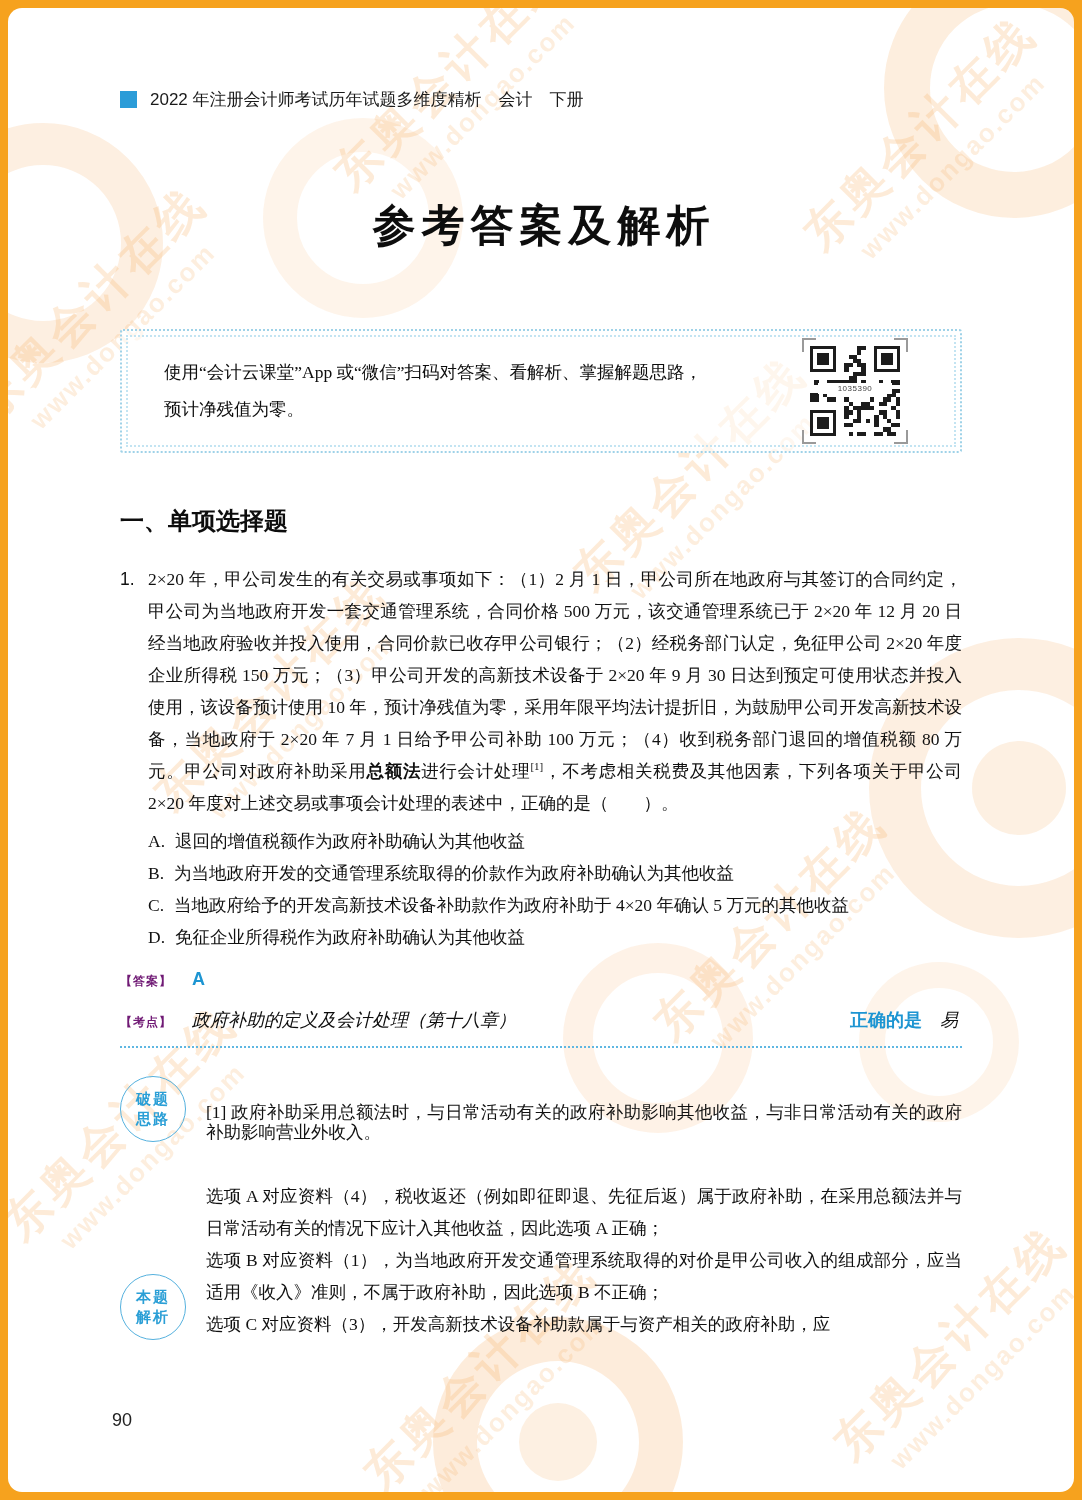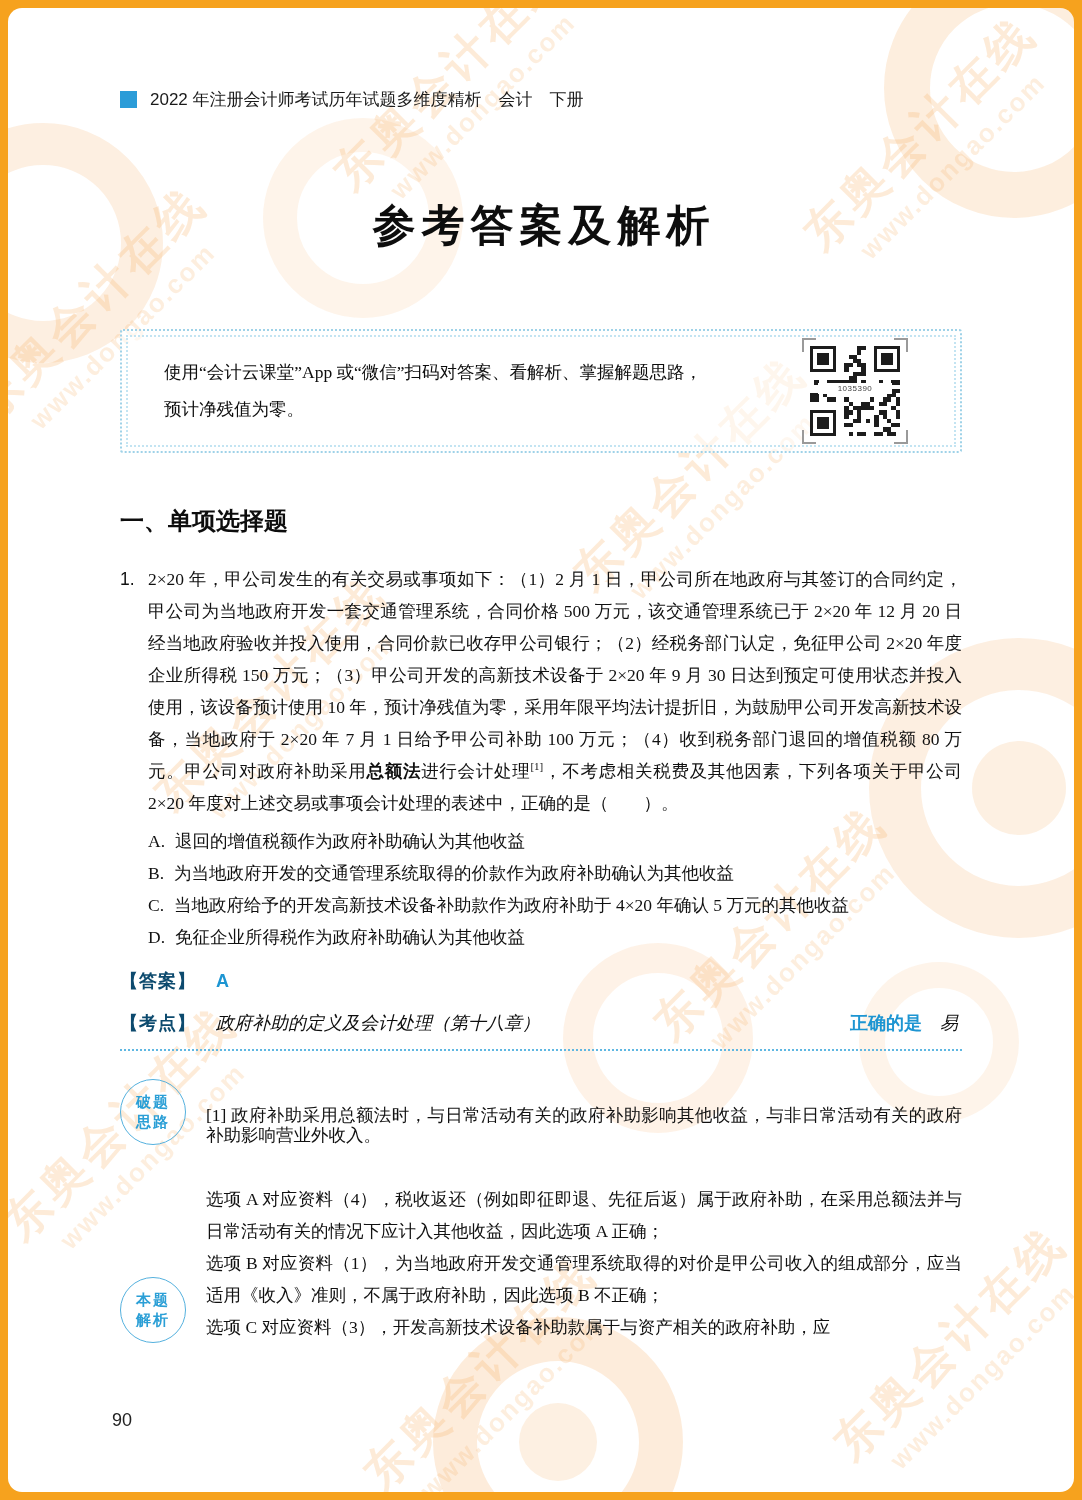--- a/index.html
+++ b/index.html
@@ -73,21 +73,21 @@
     margin-top:26px;position:relative;padding-left:28px;
     font-size:17.5px;line-height:32px;text-align:justify;
   }
   .q-num{position:absolute;left:0;top:0;font-family:"Liberation Sans", sans-serif;font-size:17.5px;}
   .q-bold{font-weight:bold;}
   .q-sup{font-size:11px;vertical-align:super;line-height:0;}
   .options{margin-top:6px;padding-left:28px;font-size:17.5px;}
   .option{line-height:32px;display:flex;gap:10px;}
   .option .opt-label{flex:0 0 auto;}
   .answer-row{margin-top:16px;display:flex;align-items:baseline;font-size:18px;}
-  .tag{color:#0c4a6e;font-weight:bold;font-family:Liberation Mono, monospace;font-size:18px;letter-spacing:1px;}
+  .tag{color:#701a75;font-weight:bold;font-family:Liberation Mono, monospace;font-size:12px;letter-spacing:1px;}
   .answer-value{color:#1d95d2;font-family:"Liberation Sans", sans-serif;font-weight:bold;margin-left:20px;font-size:18px;}
   .point-row{margin-top:18px;display:flex;align-items:baseline;font-size:18px;}
   .point-text{margin-left:20px;font-style:italic;flex:1;color:#0d0d0d;}
   .difficulty-label{color:#1d95d2;font-weight:bold;font-family:"Liberation Sans", sans-serif;margin-right:18px;white-space:nowrap;}
   .difficulty-value{font-style:italic;white-space:nowrap;margin-right:4px;}
   .dotted-sep{margin-top:14px;border-top:2px dotted #5fb7e2;height:0;}
   .note-block{display:flex;gap:20px;align-items:flex-end;}
   .tips{margin-top:26px;}
   .analysis{margin-top:38px;}
   .badge{

